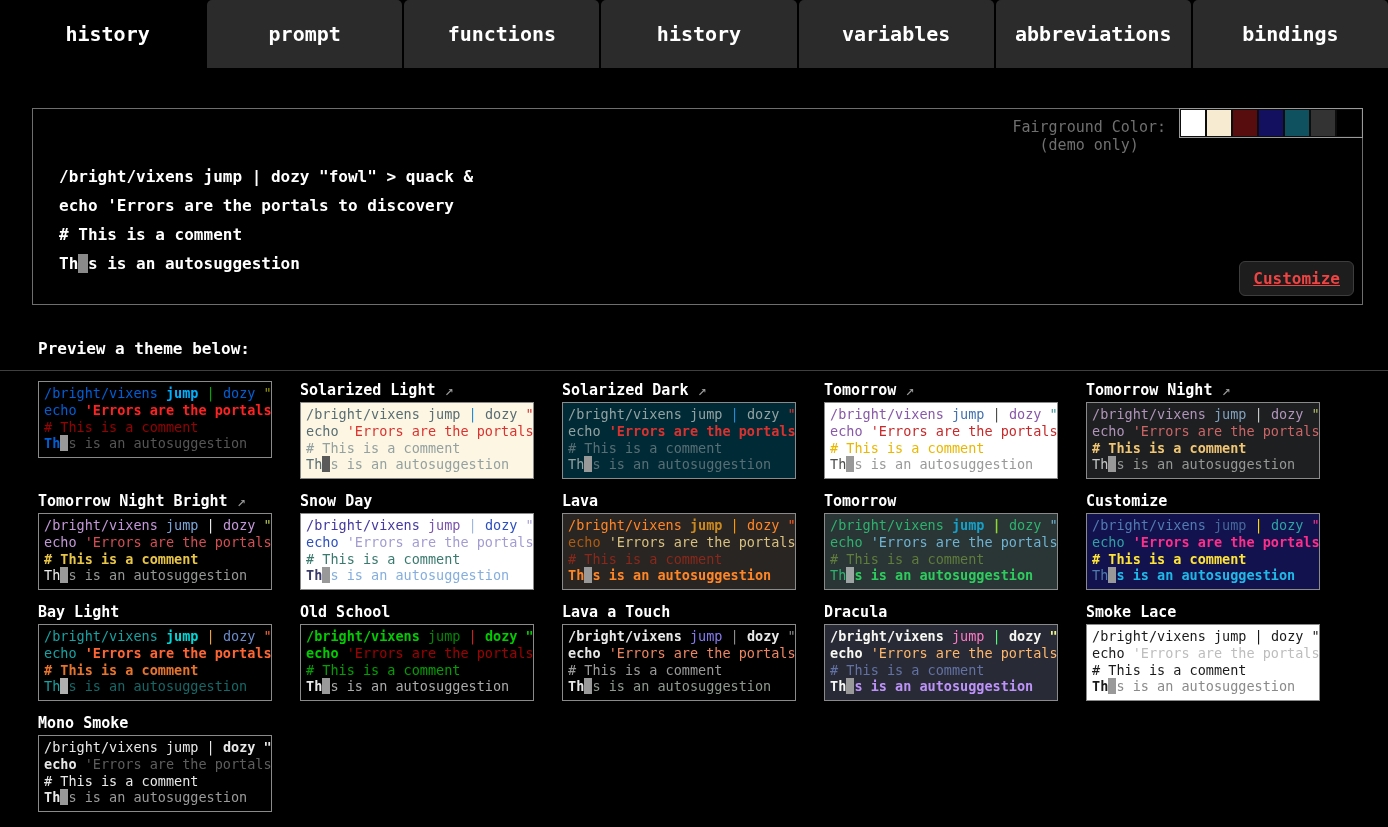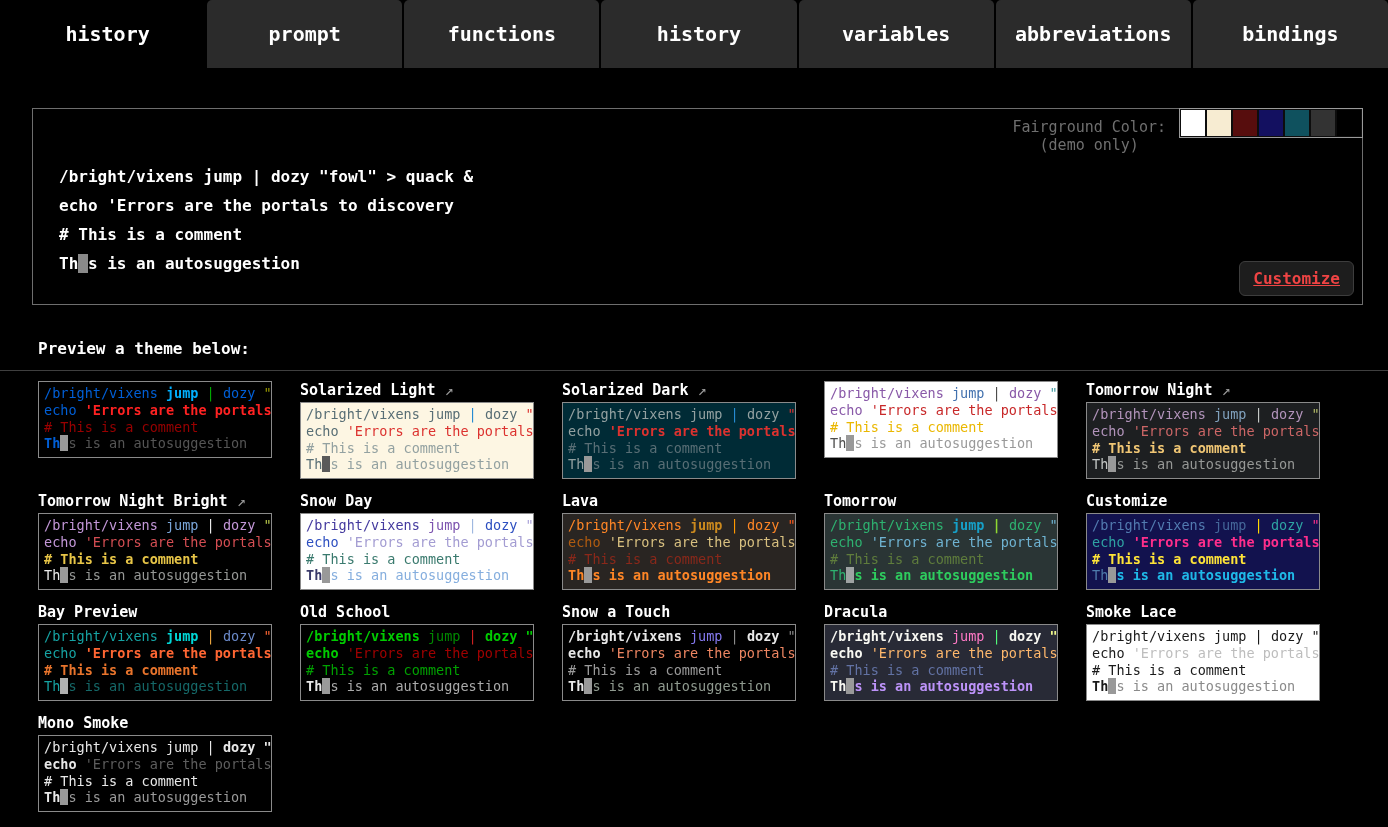--- a/index.html
+++ b/index.html
@@ -103,20 +103,21 @@
       <div>
         <div class="theme-title">Solarized Dark<span class="link-arrow"> ↗</span></div>
         <div class="theme-box" style="background: rgb(0, 43, 54);">
           <div><span style="color: rgb(147, 161, 161);">/bright/vixens</span> <span style="color: rgb(147, 161, 161);">jump</span> <span style="color: rgb(38, 139, 210);">|</span> <span style="color: rgb(147, 161, 161);">dozy</span> <span style="color: rgb(220, 50, 47);">"</span></div>
           <div><span style="color: rgb(147, 161, 161);">echo</span> <span style="color: rgb(220, 50, 47); font-weight: bold;">'Errors are the portals</span></div>
           <div><span style="color: rgb(88, 110, 117);"># This is a comment</span></div>
           <div><span style="color: rgb(147, 161, 161);">Th</span><span class="tcursor" style="background: rgb(153, 153, 153);">i</span><span style="color: rgb(88, 110, 117);">s is an autosuggestion</span></div>
         </div>
       </div>
       <div>
+        <div class="theme-title">Tomorrow<span class="link-arrow"> ↗</span></div>
         <div class="theme-box" style="background: rgb(255, 255, 255);">
           <div><span style="color: rgb(137, 89, 168);">/bright/vixens</span> <span style="color: rgb(66, 113, 174);">jump</span> <span style="color: rgb(77, 77, 76);">|</span> <span style="color: rgb(137, 89, 168);">dozy</span> <span style="color: rgb(62, 153, 159);">"</span></div>
           <div><span style="color: rgb(137, 89, 168);">echo</span> <span style="color: rgb(200, 40, 41);">'Errors are the portals</span></div>
           <div><span style="color: rgb(234, 183, 0);"># This is a comment</span></div>
           <div><span style="color: rgb(77, 77, 76);">Th</span><span class="tcursor" style="background: rgb(153, 153, 153);">i</span><span style="color: rgb(153, 153, 153);">s is an autosuggestion</span></div>
         </div>
       </div>
       <div>
         <div class="theme-title">Tomorrow Night<span class="link-arrow"> ↗</span></div>
         <div class="theme-box" style="background: rgb(29, 31, 33);">
@@ -165,39 +166,39 @@
       <div>
         <div class="theme-title">Customize</div>
         <div class="theme-box" style="background: rgb(18, 18, 78);">
           <div><span style="color: rgb(82, 123, 176);">/bright/vixens</span> <span style="color: rgb(69, 104, 154);">jump</span> <span style="color: rgb(255, 215, 0);">|</span> <span style="color: rgb(47, 163, 163);">dozy</span> <span style="color: rgb(255, 46, 139);">"</span></div>
           <div><span style="color: rgb(47, 163, 163);">echo</span> <span style="color: rgb(255, 46, 139); font-weight: bold;">'Errors are the portals</span></div>
           <div><span style="color: rgb(255, 228, 56); font-weight: bold;"># This is a comment</span></div>
           <div><span style="color: rgb(79, 124, 172);">Th</span><span class="tcursor" style="background: rgb(153, 153, 153);">i</span><span style="color: rgb(31, 185, 232); font-weight: bold;">s is an autosuggestion</span></div>
         </div>
       </div>
       <div>
-        <div class="theme-title">Bay Preview</div>
+        <div class="theme-title">Bay Light</div>
         <div class="theme-box" style="background: rgb(0, 0, 0);">
           <div><span style="color: rgb(22, 163, 163);">/bright/vixens</span> <span style="color: rgb(0, 215, 215); font-weight: bold;">jump</span> <span style="color: rgb(232, 163, 61);">|</span> <span style="color: rgb(107, 138, 201);">dozy</span> <span style="color: rgb(255, 102, 51);">"</span></div>
           <div><span style="color: rgb(22, 163, 163);">echo</span> <span style="color: rgb(255, 102, 51); font-weight: bold;">'Errors are the portals</span></div>
           <div><span style="color: rgb(232, 116, 44); font-weight: bold;"># This is a comment</span></div>
           <div><span style="color: rgb(22, 163, 163);">Th</span><span class="tcursor" style="background: rgb(176, 176, 176);">i</span><span style="color: rgb(21, 104, 104);">s is an autosuggestion</span></div>
         </div>
       </div>
       <div>
         <div class="theme-title">Old School</div>
         <div class="theme-box" style="background: rgb(0, 0, 0);">
           <div><span style="color: rgb(0, 204, 0); font-weight: bold;">/bright/vixens</span> <span style="color: rgb(0, 136, 0);">jump</span> <span style="color: rgb(204, 32, 32);">|</span> <span style="color: rgb(0, 204, 0); font-weight: bold;">dozy</span> <span style="color: rgb(0, 204, 0); font-weight: bold;">"</span></div>
           <div><span style="color: rgb(0, 204, 0); font-weight: bold;">echo</span> <span style="color: rgb(160, 0, 0);">'Errors are the portals</span></div>
           <div><span style="color: rgb(0, 160, 0);"># This is a comment</span></div>
           <div><span style="color: rgb(232, 232, 232); font-weight: bold;">Th</span><span class="tcursor" style="background: rgb(153, 153, 153);">i</span><span style="color: rgb(170, 170, 170);">s is an autosuggestion</span></div>
         </div>
       </div>
       <div>
-        <div class="theme-title">Snow a Touch</div>
+        <div class="theme-title">Lava a Touch</div>
         <div class="theme-box" style="background: rgb(0, 0, 0);">
           <div><span style="color: rgb(232, 232, 232); font-weight: bold;">/bright/vixens</span> <span style="color: rgb(133, 121, 240);">jump</span> <span style="color: rgb(140, 140, 140);">|</span> <span style="color: rgb(232, 232, 232); font-weight: bold;">dozy</span> <span style="color: rgb(140, 140, 140);">"</span></div>
           <div><span style="color: rgb(232, 232, 232); font-weight: bold;">echo</span> <span style="color: rgb(238, 134, 98);">'Errors are the portals</span></div>
           <div><span style="color: rgb(154, 154, 154);"># This is a comment</span></div>
           <div><span style="color: rgb(232, 232, 232); font-weight: bold;">Th</span><span class="tcursor" style="background: rgb(153, 153, 153);">i</span><span style="color: rgb(143, 154, 143);">s is an autosuggestion</span></div>
         </div>
       </div>
       <div>
         <div class="theme-title">Dracula</div>
         <div class="theme-box" style="background: rgb(40, 42, 54);">

